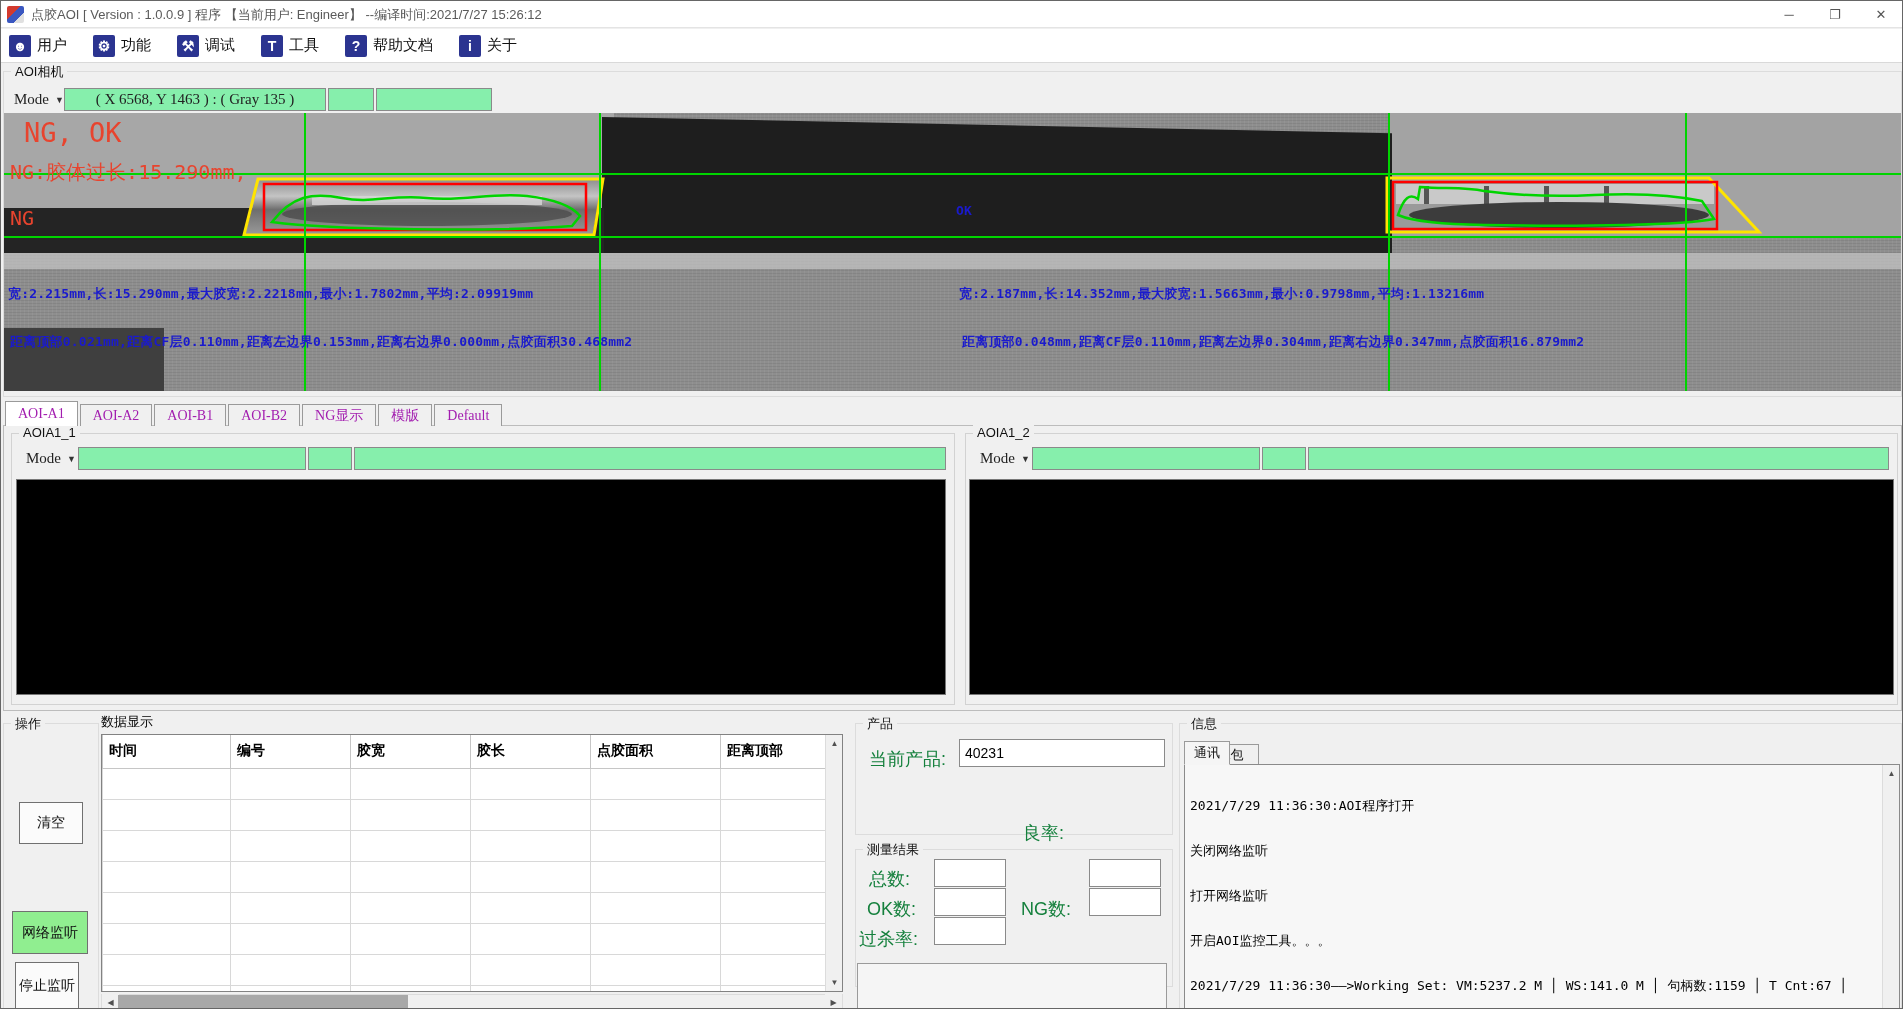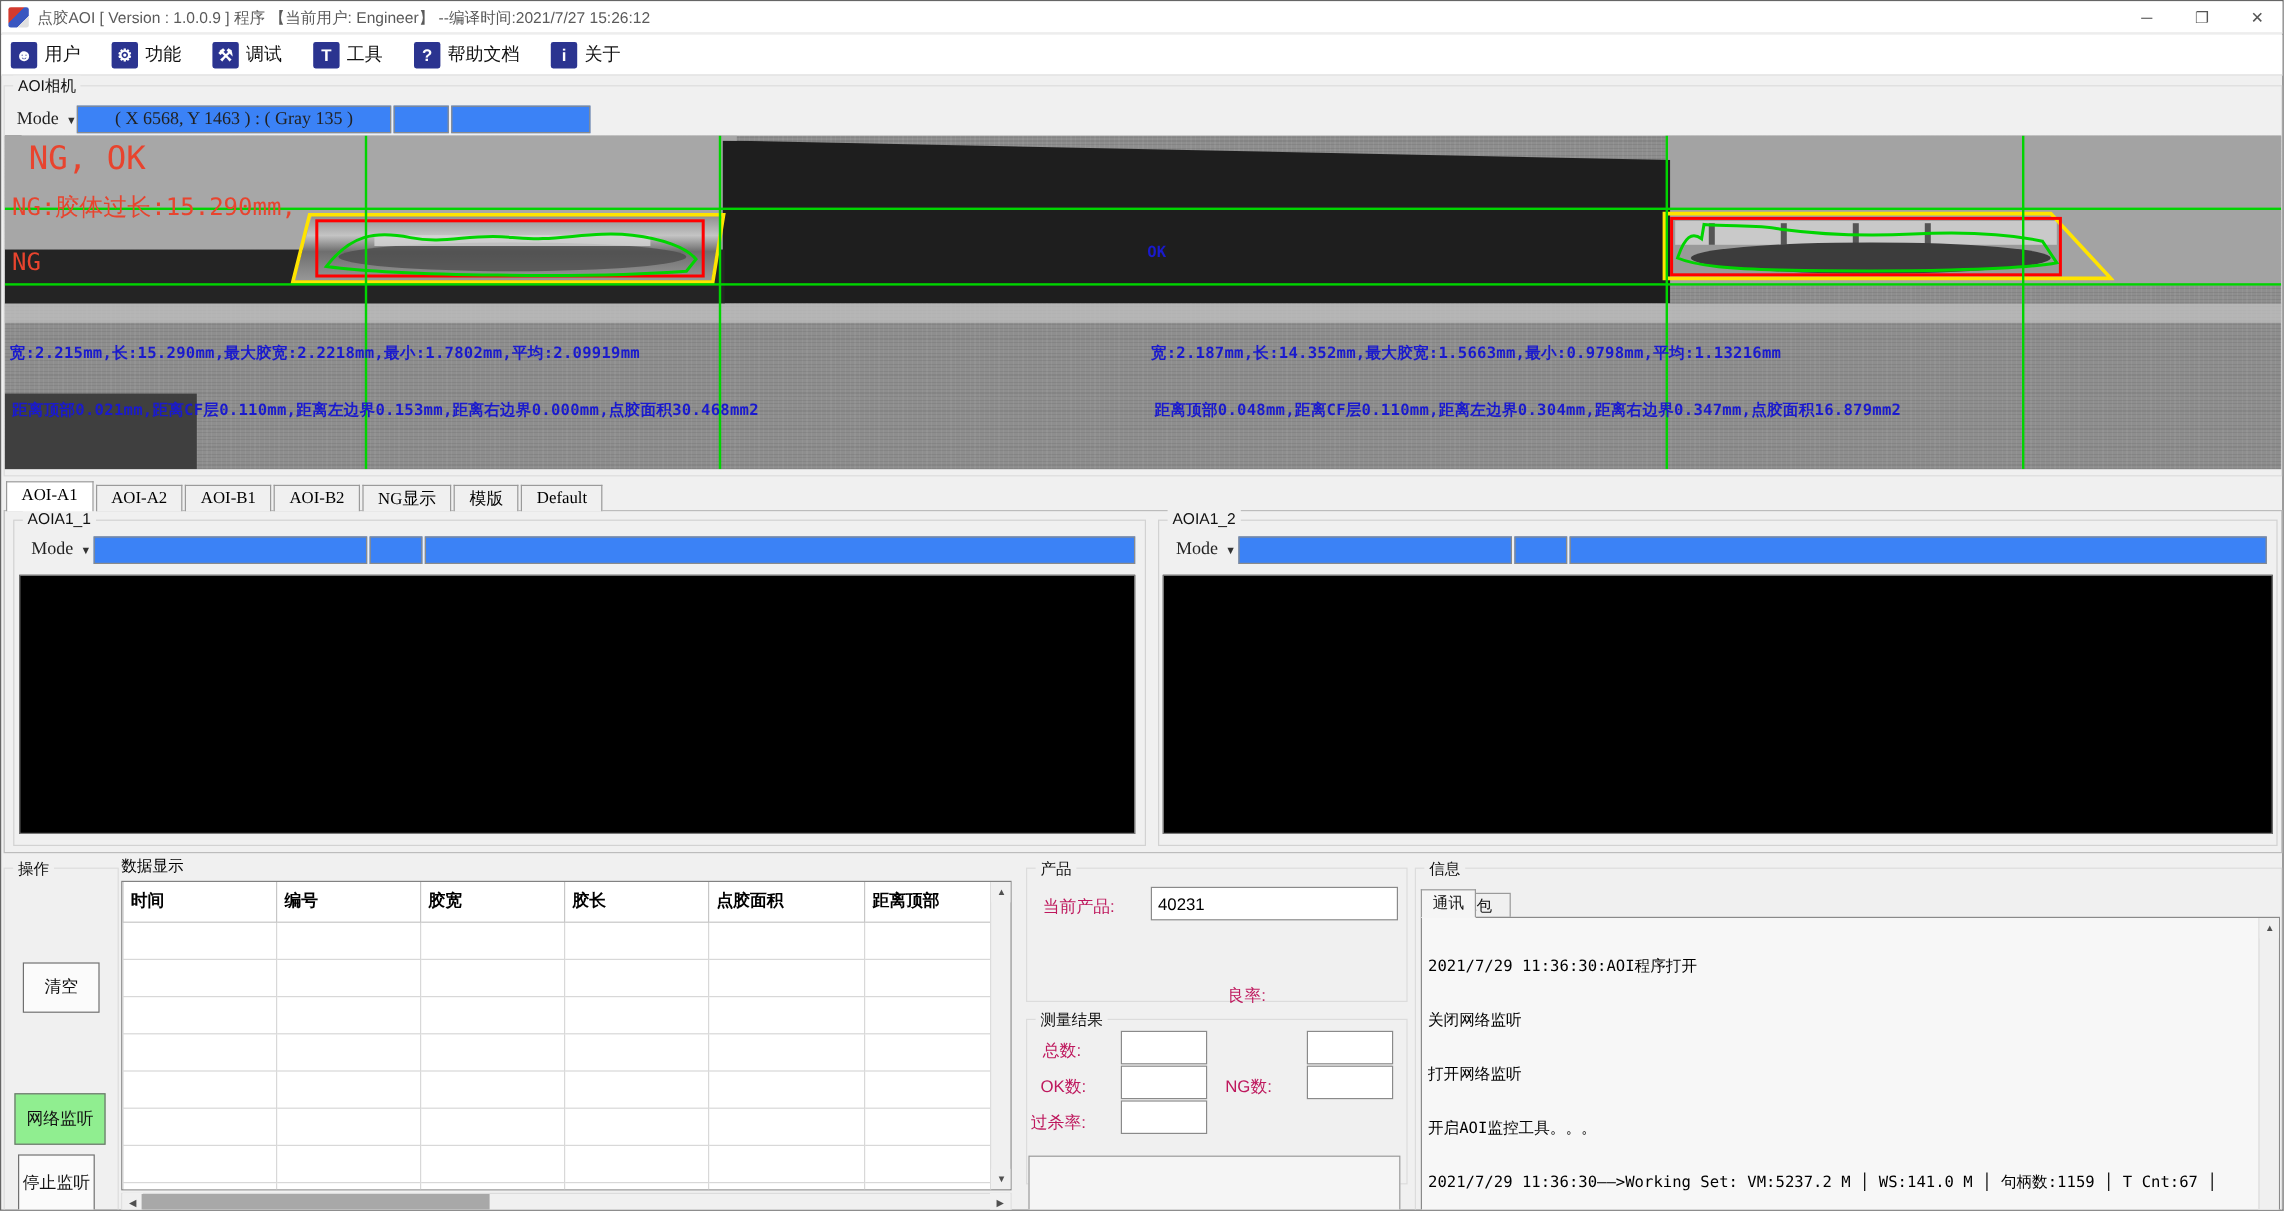--- a/index.html
+++ b/index.html
@@ -27,38 +27,38 @@
 
   
   .groupbox { border:1px solid #dcdcdc; }
   .gb-label { position:absolute; top:-9px; left:7px; background:#f0f0f0; padding:0 4px;
     font-size:13px; color:#111; white-space:nowrap; }
 
   
   .modebtn { height:23px; background:#f0f0f0; border:1px solid #f0f0f0; display:flex; align-items:center;
     gap:6px; padding:0 5px; font-family:"Liberation Serif", serif; font-size:15px; color:#222; }
   .modebtn .arr { font-size:9px; color:#333; }
-  .field { height:23px; background:#3b82f6; border:1px solid #8a8a8a; font-family:"Liberation Serif", serif;
+  .field { height:23px; background:#86efac; border:1px solid #8a8a8a; font-family:"Liberation Serif", serif;
     font-size:15px; color:#222; display:flex; align-items:center; justify-content:center; white-space:nowrap; }
 
   
   .camimg { left:3px; top:112px; width:1897px; height:278px; background:#8e8e8e; overflow:hidden;
     background-image:repeating-linear-gradient(0deg, rgba(0,0,0,.07) 0 1px, transparent 1px 3px),
                      repeating-linear-gradient(90deg, rgba(255,255,255,.05) 0 1px, transparent 1px 4px); }
   .band { position:absolute; }
   .gline { position:absolute; background:#00d400; z-index:30; }
   .ovl-red { position:absolute; color:#e8442e; font-family:"DejaVu Sans Mono", monospace; z-index:40; white-space:nowrap; }
   .ovl-blue { position:absolute; color:#1a1acd; font-family:"DejaVu Sans Mono", monospace; font-weight:bold;
     font-size:13px; z-index:40; white-space:nowrap; letter-spacing:0.2px; }
   .compsvg { position:absolute; z-index:20; }
 
   
   .tabstrip { left:4px; top:400px; height:25px; display:flex; align-items:flex-end; z-index:5; }
   .tab { height:22px; padding:0 12px; background:#f0f0f0; border:1px solid #9a9a9a; border-bottom:none;
-    display:flex; align-items:center; font-family:"Liberation Serif", serif; font-size:14px; color:#000000;
+    display:flex; align-items:center; font-family:"Liberation Serif", serif; font-size:14px; color:#a21caf;
     margin-right:2px; }
   .tab.active { height:25px; background:#fff; position:relative; z-index:6; }
   .tabpage { left:2px; top:424px; width:1899px; height:286px; background:#f0f0f0; border:1px solid #bcbcbc; }
 
   .canvas-black { position:absolute; background:#000; border:1px solid #777; }
 
   
   .btn { position:absolute; border:1px solid #707070; background:#fbfbfb; font-size:14px; color:#111;
     display:flex; align-items:center; justify-content:center; }
   .btn.green { background:#90ee90; }
@@ -70,21 +70,21 @@
     font-size:14px; text-align:left; padding-left:6px; font-weight:bold; color:#000; }
   table.datatable td { height:31px; background:#fff; border:1px solid #d8d8d8; }
   td.selcell { background:#0078d7; }
   .vscroll { position:absolute; right:0; top:0; width:17px; height:100%; background:#f0f0f0; border-left:1px solid #dcdcdc; }
   .sarrow { position:absolute; width:17px; height:17px; display:flex; align-items:center; justify-content:center;
     font-size:8px; color:#505050; background:#f0f0f0; }
   .hscroll { left:100px; top:993px; width:742px; height:16px; background:#f0f0f0; border:1px solid #dcdcdc; }
   .hthumb { position:absolute; left:16px; top:0; width:290px; height:14px; background:#a8a8a8; }
 
   
-  .plabel { position:absolute; font-size:14px; color:#be185d; white-space:nowrap; }
+  .plabel { position:absolute; font-size:18px; color:#15803d; white-space:nowrap; }
   .pinput { position:absolute; background:#fff; border:1px solid #8a8a8a; font-size:14px; color:#000;
     display:flex; align-items:center; padding-left:5px; }
 
   
   .itab { position:absolute; border:1px solid #9a9a9a; background:#f0f0f0; font-size:13px; color:#111;
     display:flex; align-items:center; justify-content:center;font-family:Liberation Serif, serif; }
   .itab.active { background:#f5f5f5; border-bottom:1px solid #f5f5f5; z-index:3; }
   .logbox { left:1183px; top:763px; width:716px; height:246px; background:#f7f7f7; border:1px solid #8a8a8a; overflow:hidden; }
   .logtext { position:absolute; left:5px; top:3px; right:22px; font-family:"DejaVu Sans Mono", monospace;
     font-size:13px; color:#000; line-height:15px; white-space:pre; }

